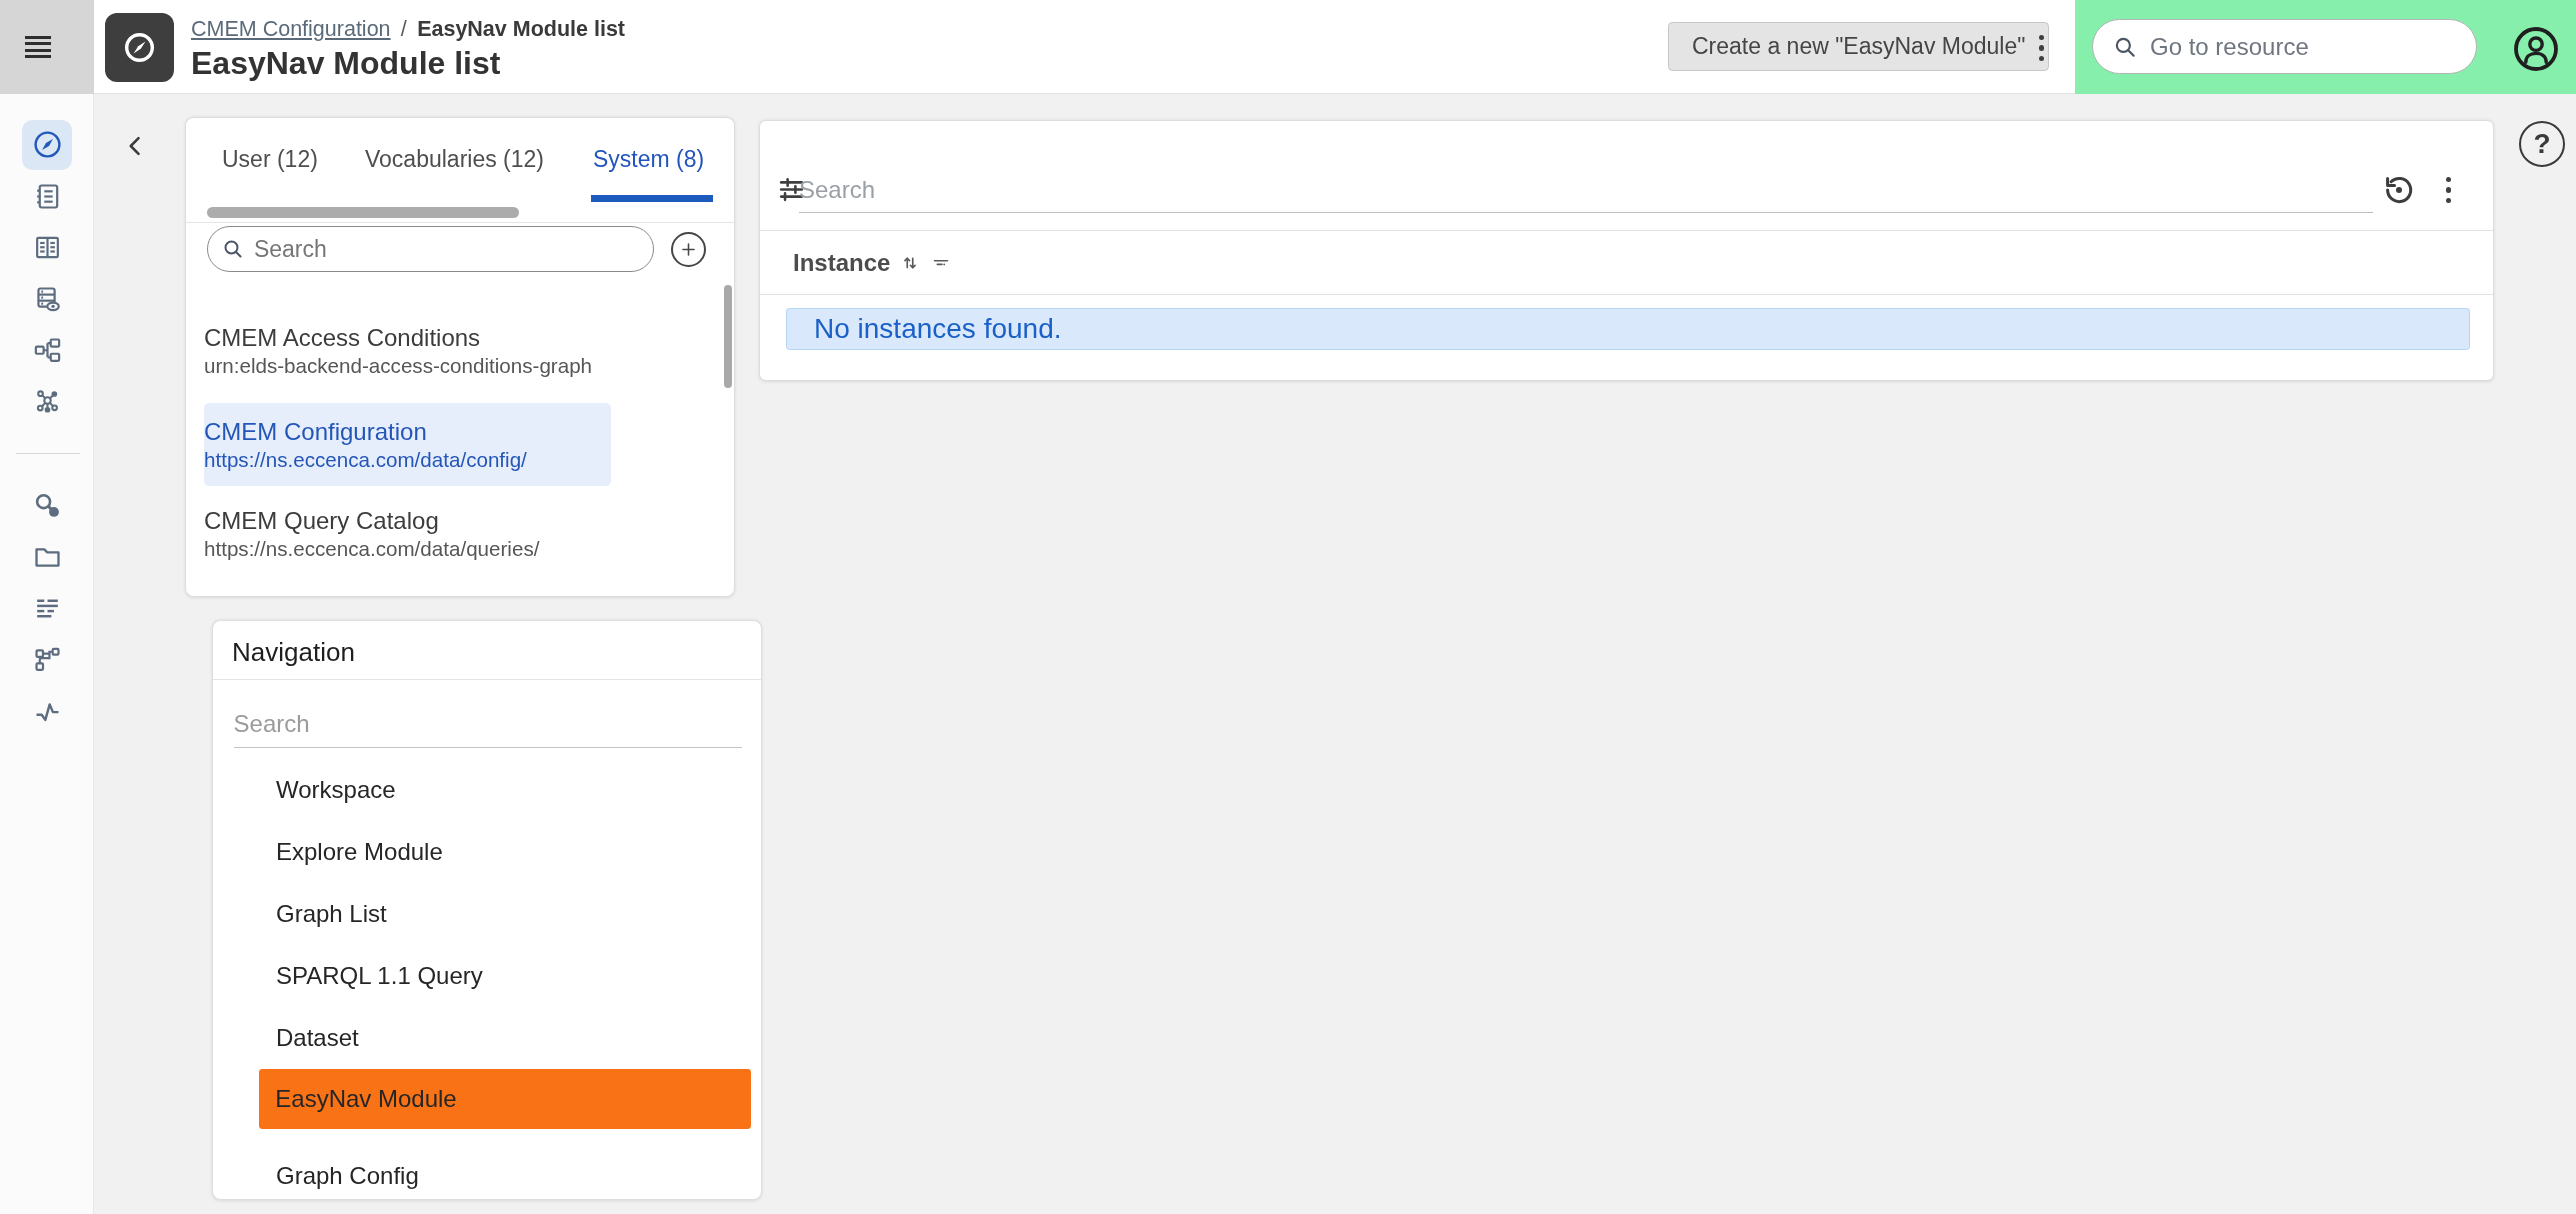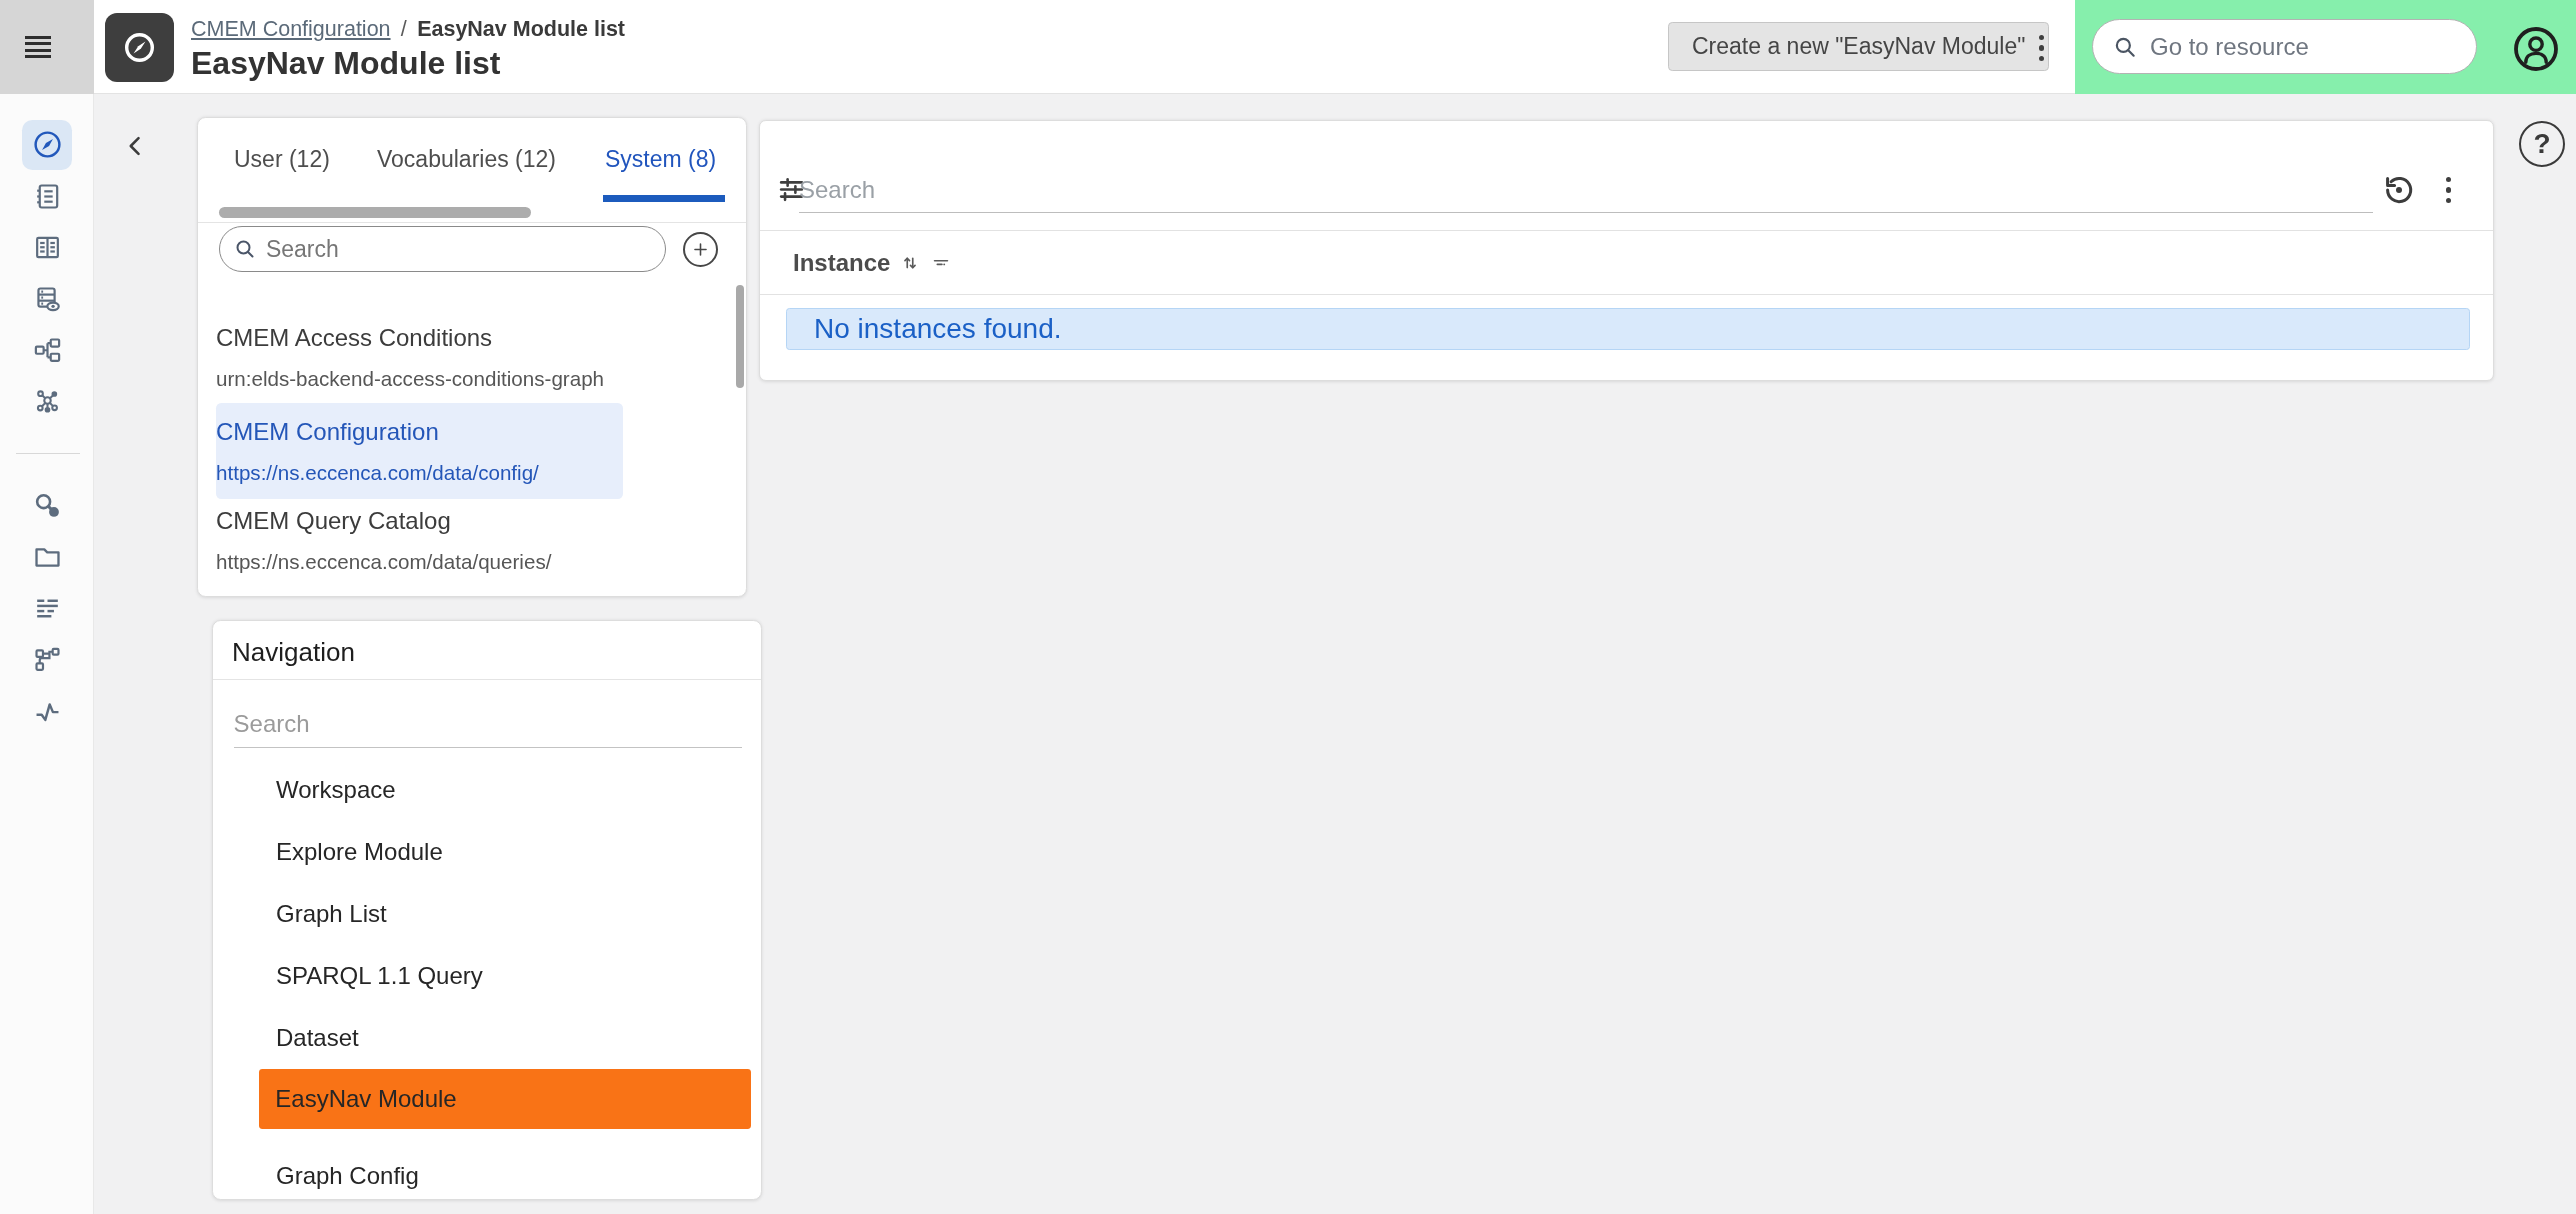--- a/index.html
+++ b/index.html
@@ -36,40 +36,40 @@
   .avatar { position:absolute; left:437px; top:25px; width:48px; height:48px; cursor:pointer; }
 
   
   .rail { position:absolute; left:0; top:94px; width:94px; height:1120px; background:#fbfbfb; border-right:0.9px solid #e8e8e8; }
   .rail-item { position:absolute; left:32px; width:31px; height:31px; cursor:pointer; }
   .rail-highlight { position:absolute; left:22px; top:26px; width:50px; height:50px; border-radius:10.3px; background:#dbe7f5; }
   .rail-divider { position:absolute; left:15.5px; top:359px; width:64px; height:0.9px; background:#d8d8d8; }
 
   
   .card { position:absolute; background:#fff; border:0.9px solid #dddddd; border-radius:8.6px; box-shadow:0 0.9px 3.4px rgba(0,0,0,0.10); }
-  .card1 { left:197px; top:117px; width:550px; height:480px; }
+  .card1 { left:185px; top:117px; width:550px; height:480px; }
   .card2 { left:185px; top:620px; width:550px; height:580px;margin-left:27px; }
   .maincard { left:759px; top:120px; width:1735px; height:261px; border-radius:6.9px; }
 
   .chevron-left { position:absolute; left:118px; top:129px; width:34px; height:34px; cursor:pointer; }
 
   
   .tab { position:absolute; top:28px; font-size:23px; color:#4e4e4e; cursor:pointer; white-space:nowrap; }
   .tab.active { color:#2155bd; }
   .tab-underline { position:absolute; left:405px; top:77px; width:122px; height:6.9px; background:#1c5bbd; }
   .hthumb { position:absolute; left:20.6px; top:89px; width:312px; height:11px; border-radius:6px; background:#acacac; cursor:pointer; }
   .card1-div { position:absolute; left:0; top:104px; width:100%; height:0.9px; background:#e4e4e4; }
   .search-pill { position:absolute; left:20.6px; top:108px; width:447px; height:46px; border:1.7px solid #8a8a8a; border-radius:23px; display:flex; align-items:center; }
   .search-pill input { border:none; outline:none; font-size:23px; color:#333; width:361px; background:transparent; font-family:"Liberation Sans", sans-serif; }
   .search-pill input::placeholder { color:#767676; }
   .plus-btn { position:absolute; left:485px; top:114px; width:35px; height:35px; border:2.1px solid #474747; border-radius:50%; display:flex; align-items:center; justify-content:center; cursor:pointer; }
   .vthumb { position:absolute; left:538px; top:167px; width:7.7px; height:103px; border-radius:4.3px; background:#a9a9a9; cursor:pointer; }
   .glist-item { position:absolute; left:18px; width:407px; cursor:pointer; }
   .glist-title { font-size:24px; color:#3c3c3c; }
-  .glist-sub { font-size:20.6px; color:#565656; margin-top:15px; }
+  .glist-sub { font-size:20.6px; color:#565656; margin-top:2px; }
   .glist-item.selected { background:#e7eefb; border-radius:5.2px; padding:14.6px 0 14.6px 0; }
   .glist-item.selected .glist-title, .glist-item.selected .glist-sub { color:#2456b8; }
 
   
   .nav-title { position:absolute; left:19px; top:15.5px; font-size:26px; color:#1e1e1e; }
   .card2-div { position:absolute; left:0; top:58px; width:100%; height:0.9px; background:#e4e4e4; }
   .nav-search { position:absolute; left:20.6px; top:79px; width:508px; height:48px; border:none; border-bottom:0.9px solid #c3c3c3; outline:none; font-size:24px; color:#333; background:transparent; font-family:"Liberation Sans", sans-serif; }
   .nav-search::placeholder { color:#9b9b9b; }
   .nav-item { position:absolute; left:0; width:550px; height:62px; display:flex; align-items:center; padding-left:63px; font-size:24px; color:#262626; cursor:pointer; }
   .nav-item.selected { left:46px; width:492px; padding-left:16.3px; border-radius:3.4px; background:#f97316; height:60px; }

